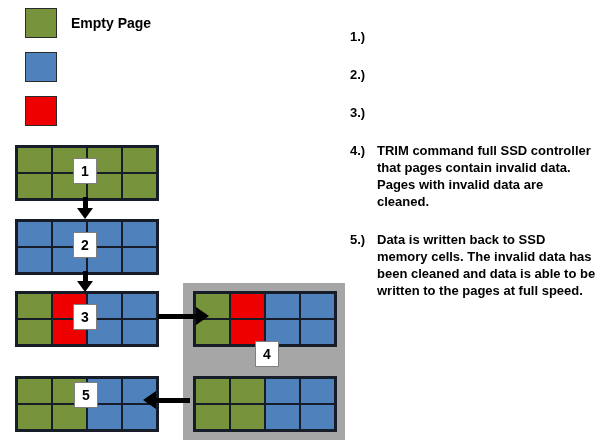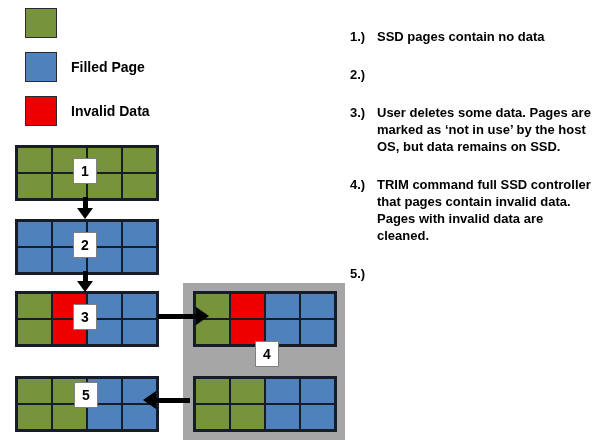--- a/index.html
+++ b/index.html
@@ -43,28 +43,27 @@
   .step-text{flex:1;}
 </style>
 </head>
 <body>
 
 <div class="canvas">
 
   <div class="legend">
     <div class="legend-item">
       <div class="swatch" style="background: rgb(119, 147, 60);"></div>
+      <span class="legend-label">Empty Page</span>
     </div>
     <div class="legend-item">
       <div class="swatch" style="background: rgb(79, 129, 189);"></div>
-      <span class="legend-label">Filled Page</span>
     </div>
     <div class="legend-item">
       <div class="swatch" style="background: rgb(238, 0, 0);"></div>
-      <span class="legend-label">Invalid Data</span>
     </div>
   </div>
 
   <div class="graybox"></div>
 
   <div class="pgrid" style="left:15px;top:145px;">
       <div class="cell" style="background: rgb(119, 147, 60);"></div>
       <div class="cell" style="background: rgb(119, 147, 60);"></div>
       <div class="cell" style="background: rgb(119, 147, 60);"></div>
       <div class="cell" style="background: rgb(119, 147, 60);"></div>
@@ -139,31 +138,30 @@
 
   <div class="shaft-h" style="left:158px;top:314px;width:39px;"></div>
   <div class="head-right" style="left:196px;top:307px;"></div>
 
   <div class="head-left" style="left:143px;top:391px;"></div>
   <div class="shaft-h" style="left:156px;top:398px;width:34px;"></div>
 
   <div class="steps">
     <div class="step">
       <span class="step-num">1.)</span>
-      <span class="step-text">SSD pages contain no data</span>
     </div>
     <div class="step">
       <span class="step-num">2.)</span>
     </div>
     <div class="step">
       <span class="step-num">3.)</span>
-      <span class="step-text">User deletes some data. Pages are marked as ‘not in use’ by the host OS, but data remains on SSD.</span>
     </div>
     <div class="step">
       <span class="step-num">4.)</span>
       <span class="step-text">TRIM command full SSD controller that pages contain invalid data. Pages with invalid data are cleaned.</span>
     </div>
     <div class="step">
       <span class="step-num">5.)</span>
+      <span class="step-text">Data is written back to SSD memory cells. The invalid data has been cleaned and data is able to be written to the pages at full speed.</span>
     </div>
   </div>
 
 </div>
 
 </body></html>

